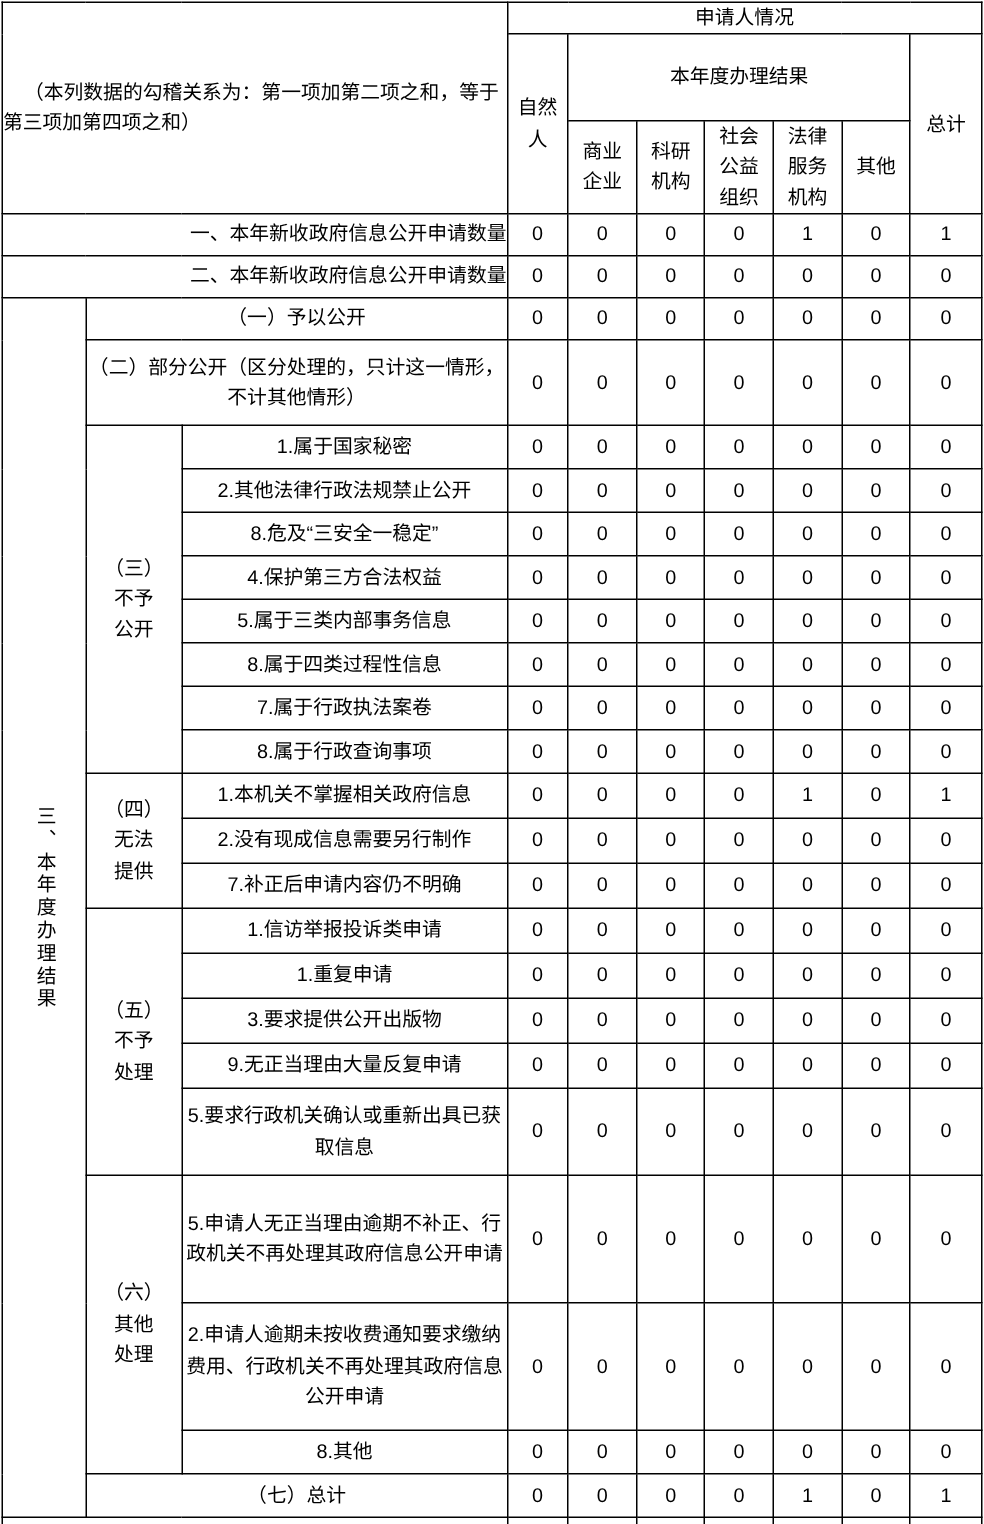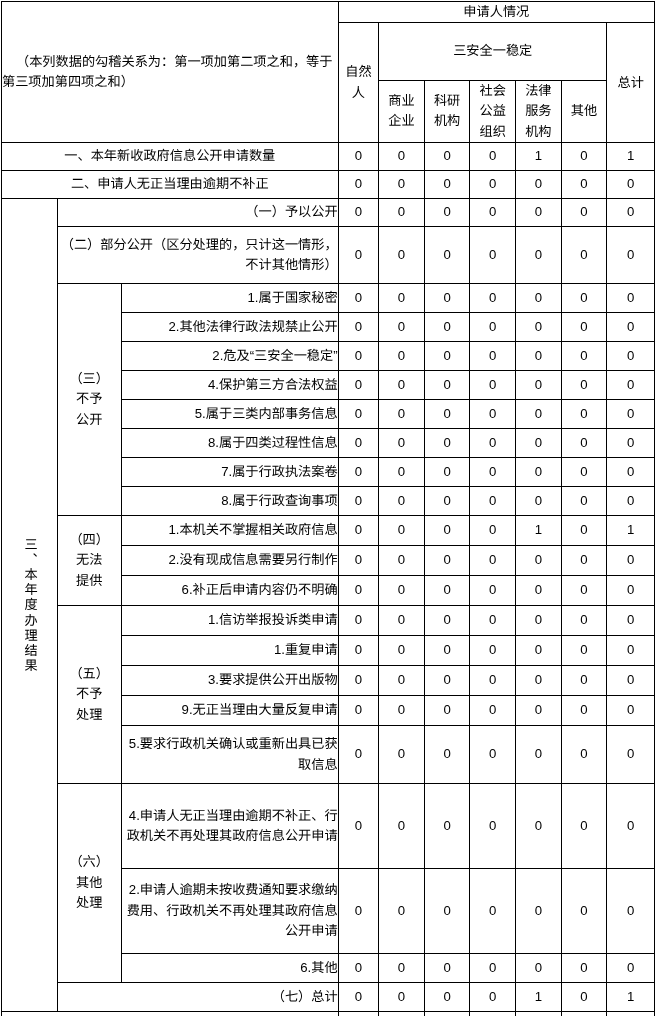--- a/index.html
+++ b/index.html
@@ -51,31 +51,31 @@
   }
   .hdr-col {
     text-align: center;
     font-size: 13.4px;
     padding: 2px 1px;
     line-height: 1.5;
     word-break: break-all;
   }
   
   .lbl-l1 {
-    text-align: center;
+    text-align: right;
     padding: 2px 4px 2px 6px;
     line-height: 1.7;
   }
   .lbl-l2 {
-    text-align: right;
+    text-align: center;
     padding: 2px 4px 2px 8px;
     line-height: 1.7;
   }
   .lbl-l3 {
-    text-align: right;
+    text-align: center;
     padding: 2px 4px 2px 4px;
     line-height: 1.7;
     margin-top: 12px;
   }
   .num {
     text-align: center;
     font-size: 13.6px;
     padding: 2px 0;
   }
   
@@ -121,21 +121,21 @@
   <tbody>
         <tr>
     <td class="hdr-note" colspan="3" rowspan="3" style="height:140px">（本列数据的勾稽关系为：第一项加第二项之和，等于第三项加第四项之和）</td>
     <td class="hdr-group" colspan="7">申请人情况</td>
   </tr>
   <tr>
     <td class="hdr-col" rowspan="2" style="width:40px">
       <span>自然</span><br>
       <span>人</span>
     </td>
-    <td class="hdr-group" colspan="5">三安全一稳定</td>
+    <td class="hdr-group" colspan="5">本年度办理结果</td>
     <td class="hdr-col" rowspan="2">总计</td>
   </tr>
   <tr>
     <td class="hdr-col">
       <span>商业</span><br>
       <span>企业</span>
     </td>
     <td class="hdr-col">
       <span>科研</span><br>
       <span>机构</span>
@@ -158,21 +158,21 @@
     <td class="num">0</td>
     <td class="num">0</td>
     <td class="num">0</td>
     <td class="num">0</td>
     <td class="num">1</td>
     <td class="num">0</td>
     <td class="num">1</td>
   </tr>
 
   <tr>
-    <td class="lbl-l1" colspan="3" style="height:27px">二、申请人无正当理由逾期不补正</td>
+    <td class="lbl-l1" colspan="3" style="height:27px">二、本年新收政府信息公开申请数量</td>
     <td class="num">0</td>
     <td class="num">0</td>
     <td class="num">0</td>
     <td class="num">0</td>
     <td class="num">0</td>
     <td class="num">0</td>
     <td class="num">0</td>
   </tr>
 
   <tr>
@@ -219,21 +219,21 @@
     <td class="lbl-l3" style="height:28px">2.其他法律行政法规禁止公开</td>
     <td class="num">0</td>
     <td class="num">0</td>
     <td class="num">0</td>
     <td class="num">0</td>
     <td class="num">0</td>
     <td class="num">0</td>
     <td class="num">0</td>
   </tr>
   <tr>
-    <td class="lbl-l3" style="height:28px">2.危及“三安全一稳定”</td>
+    <td class="lbl-l3" style="height:28px">8.危及“三安全一稳定”</td>
     <td class="num">0</td>
     <td class="num">0</td>
     <td class="num">0</td>
     <td class="num">0</td>
     <td class="num">0</td>
     <td class="num">0</td>
     <td class="num">0</td>
   </tr>
   <tr>
     <td class="lbl-l3" style="height:28px">4.保护第三方合法权益</td>
@@ -305,21 +305,21 @@
     <td class="lbl-l3" style="height:29px">2.没有现成信息需要另行制作</td>
     <td class="num">0</td>
     <td class="num">0</td>
     <td class="num">0</td>
     <td class="num">0</td>
     <td class="num">0</td>
     <td class="num">0</td>
     <td class="num">0</td>
   </tr>
   <tr>
-    <td class="lbl-l3" style="height:29px">6.补正后申请内容仍不明确</td>
+    <td class="lbl-l3" style="height:29px">7.补正后申请内容仍不明确</td>
     <td class="num">0</td>
     <td class="num">0</td>
     <td class="num">0</td>
     <td class="num">0</td>
     <td class="num">0</td>
     <td class="num">0</td>
     <td class="num">0</td>
   </tr>
 
   <tr>
@@ -377,41 +377,41 @@
     <td class="num">0</td>
     <td class="num">0</td>
   </tr>
 
   <tr>
     <td class="stackbox" rowspan="3">
       <span>（六）</span>
       <span>其他</span>
       <span>处理</span>
     </td>
-    <td class="lbl-l3" style="height:84px">4.申请人无正当理由逾期不补正、行政机关不再处理其政府信息公开申请</td>
+    <td class="lbl-l3" style="height:84px">5.申请人无正当理由逾期不补正、行政机关不再处理其政府信息公开申请</td>
     <td class="num">0</td>
     <td class="num">0</td>
     <td class="num">0</td>
     <td class="num">0</td>
     <td class="num">0</td>
     <td class="num">0</td>
     <td class="num">0</td>
   </tr>
   <tr>
     <td class="lbl-l3" style="height:84px">2.申请人逾期未按收费通知要求缴纳费用、行政机关不再处理其政府信息公开申请</td>
     <td class="num">0</td>
     <td class="num">0</td>
     <td class="num">0</td>
     <td class="num">0</td>
     <td class="num">0</td>
     <td class="num">0</td>
     <td class="num">0</td>
   </tr>
   <tr>
-    <td class="lbl-l3" style="height:28px">6.其他</td>
+    <td class="lbl-l3" style="height:28px">8.其他</td>
     <td class="num">0</td>
     <td class="num">0</td>
     <td class="num">0</td>
     <td class="num">0</td>
     <td class="num">0</td>
     <td class="num">0</td>
     <td class="num">0</td>
   </tr>
 
   <tr>

